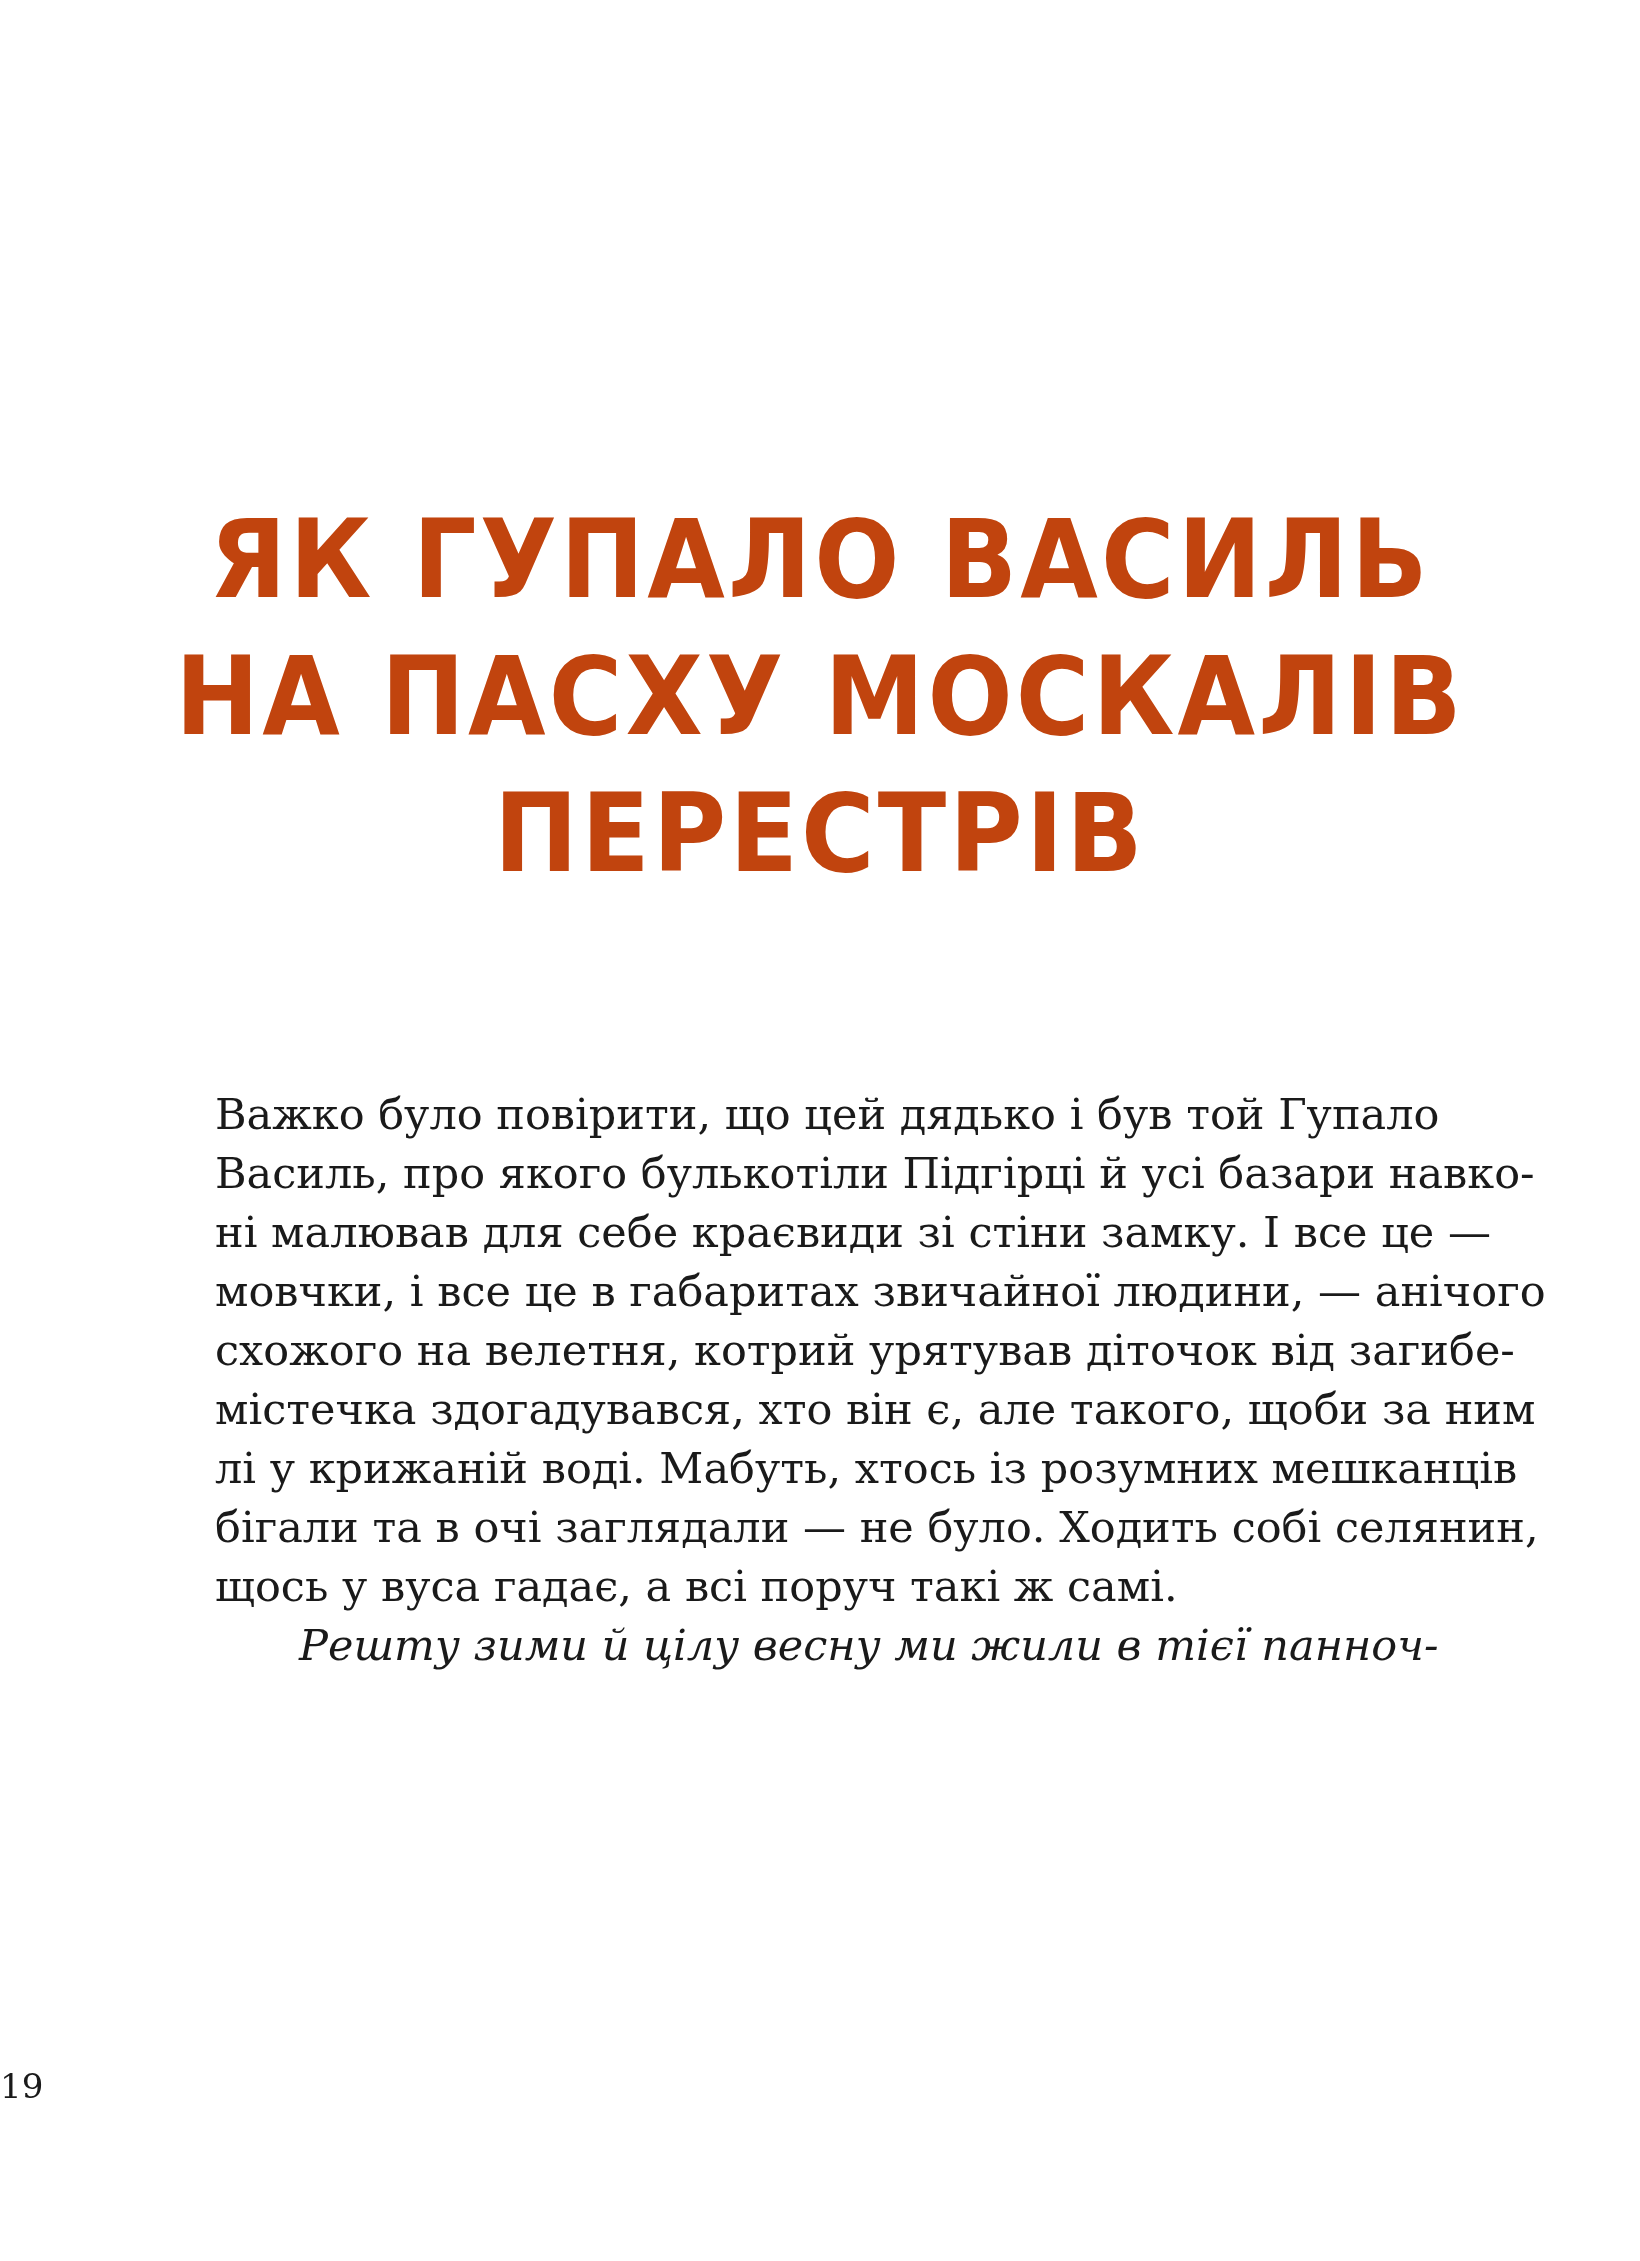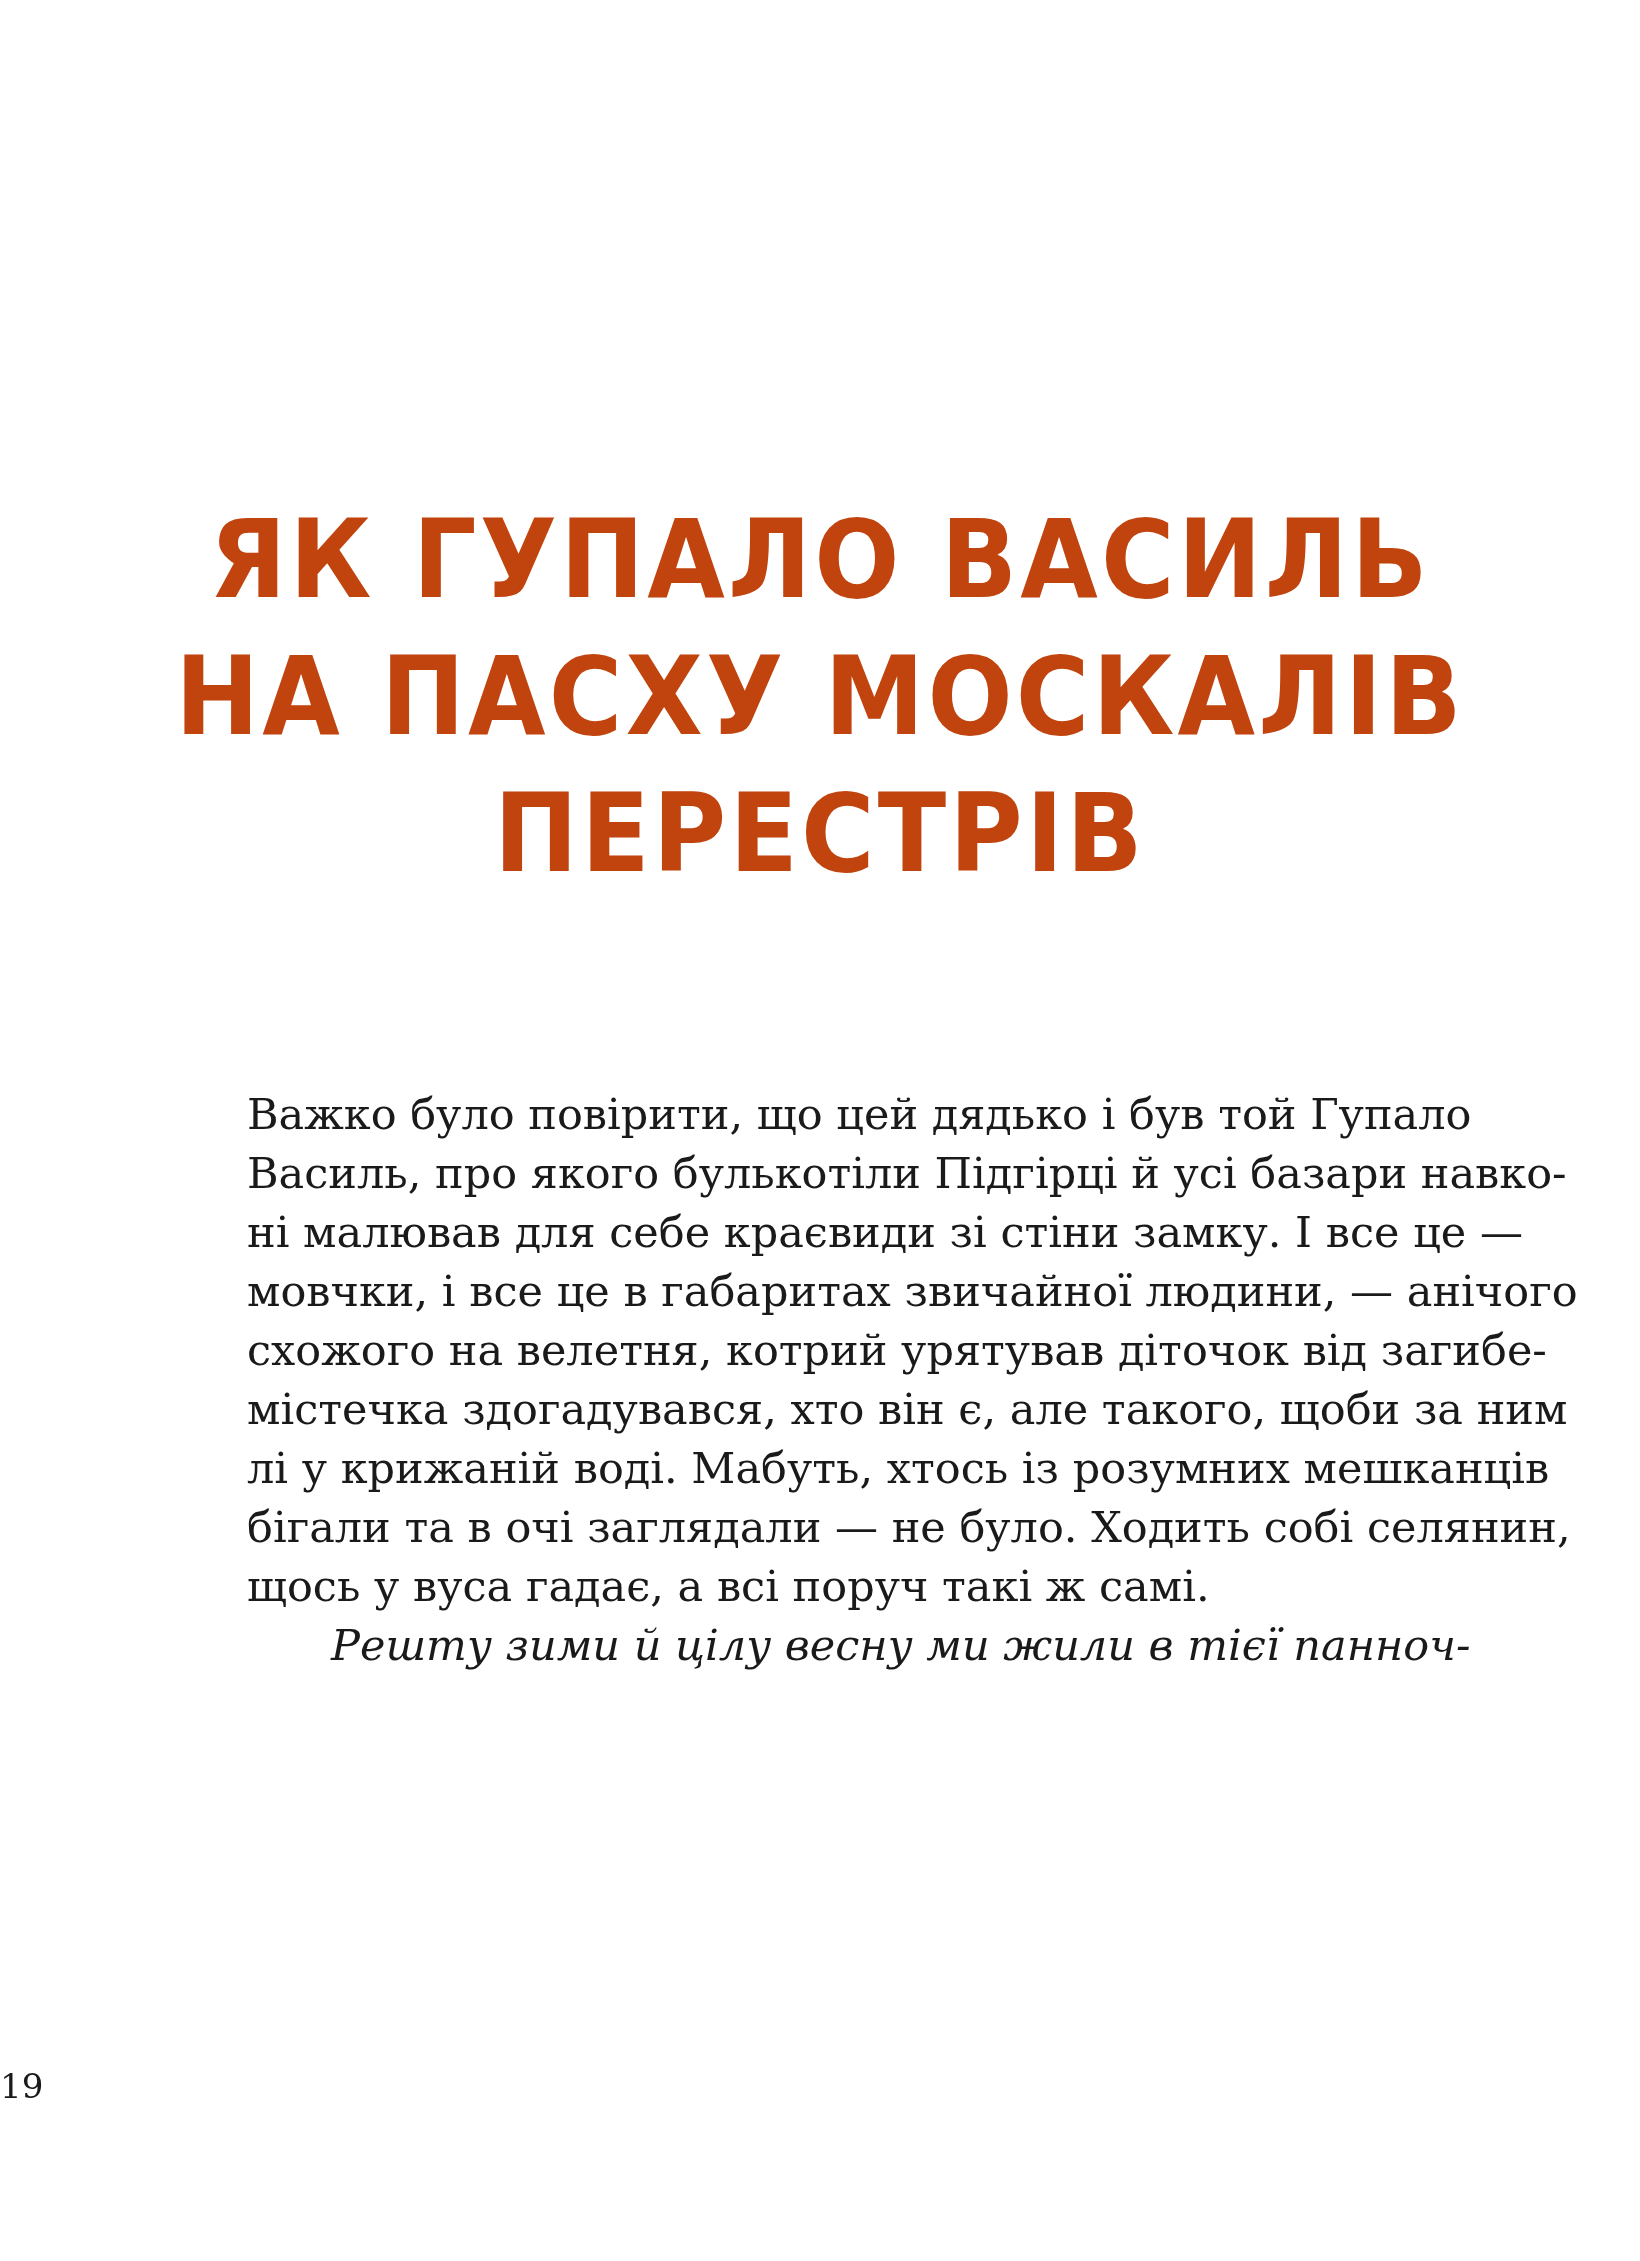--- a/index.html
+++ b/index.html
@@ -12,21 +12,21 @@
     font-size: 109px; line-height: 137px; letter-spacing: 3.4px;
     transform: scaleX(0.92);
   }
   .title-line { display: block; }
   .body-text {
     position: absolute; left: 215px; top: 1085px; width: 1205px;
     color: #1a1a1a;
     font-family: "DejaVu Serif", serif;
     font-size: 43px; line-height: 59px;
   }
-  .line { display: block; white-space: nowrap; text-align: justify; text-align-last: justify; margin-left: 32px; }
+  .line { display: block; white-space: nowrap; text-align: justify; text-align-last: justify; }
   .line.last { text-align-last: left; }
   .line.indent { padding-left: 84px; font-style: italic; }
   .page-number {
     position: absolute; left: 0; top: 2066px; width: 1640px; text-align: left;
     font-family: "DejaVu Serif", serif; font-size: 34px; color: #1a1a1a;
   }
 </style>
 </head>
 <body>
 

